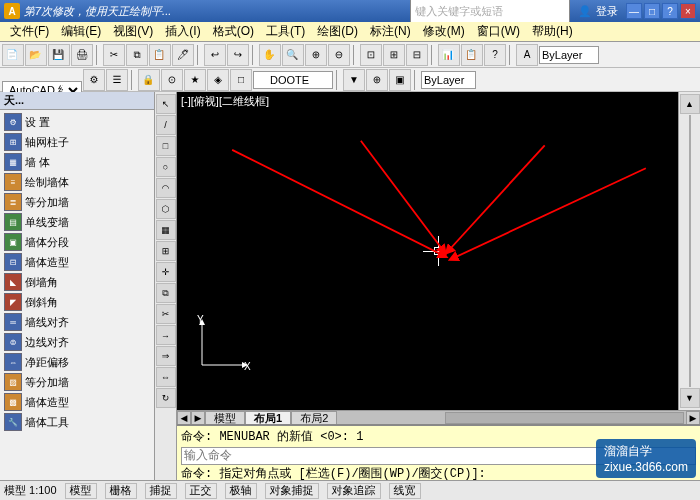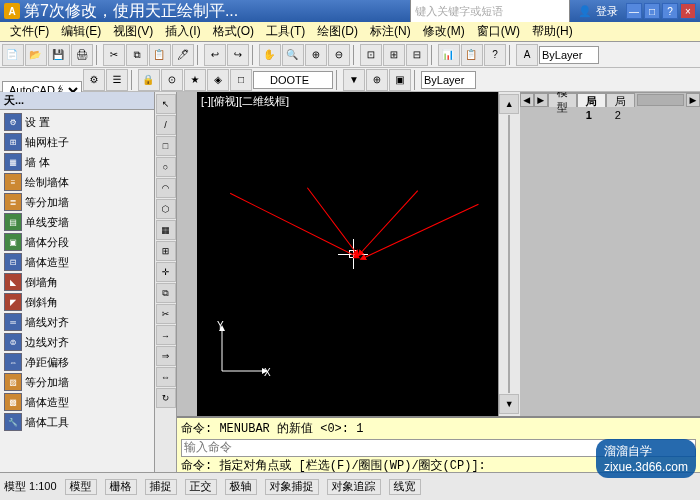--- a/index.html
+++ b/index.html
@@ -16,21 +16,21 @@
       font-size: 11px;
     }
     #title-bar .title-icon {
       width: 16px; height: 16px;
       background: #e8a000;
       border-radius: 2px;
       margin-right: 4px;
       display: flex; align-items: center; justify-content: center;
       font-weight: bold; font-size: 10px; color: white;
     }
-    #title-bar .title-text { flex: 1; font-size: 16px; }
+    #title-bar .title-text { flex: 1; font-size: 11px; font-style: italic; }
     #title-bar .search-box {
       background: white;
       border: 1px solid #888;
       height: 16px;
       width: 160px;
       display: flex; align-items: center;
       padding: 12px 4px;
       color: #aaa;
       font-size: 11px;
     }
@@ -277,42 +277,42 @@
       border: 1px solid #999;
       background: white;
       font-family: 'Courier New', monospace;
       font-size: 12px;
       padding: 0 2px;
     }
 
     
     #status-bar {
       background: #e8e8e8;
-      height: 28px;
+      height: 20px;
       display: flex;
       align-items: center;
       padding: 0 4px;
       border-top: 1px solid #999;
       font-size: 11px;
       gap: 8px;
     }
     .status-item {
       padding: 0 4px;
       border: 1px solid #bbb;
       height: 16px;
       display: flex; align-items: center;
       cursor: pointer;
     }
     #watermark {
       position: fixed;
       bottom: 22px; right: 4px;
       background: rgba(0,80,160,0.85);
       color: white;
       padding: 4px 8px;
-      border-radius: 12px;
+      border-radius: 4px;
       font-size: 12px;
       font-family: 'SimSun', sans-serif;
     }
 
     
     #app {
       display: flex;
       flex-direction: column;
       width: 700px;
       height: 500px;
@@ -325,22 +325,22 @@
     }
     #center-column {
       display: flex;
       flex-direction: column;
       flex: 1;
       overflow: hidden;
     }
     #canvas-container {
       flex: 1;
       display: flex;
+      flex-direction: column;
       overflow: hidden;
-      margin-left: 20px;
     }
     #canvas-inner {
       flex: 1;
       display: flex;
       overflow: hidden;
     }
   </style>
 </head>
 <body>
 

